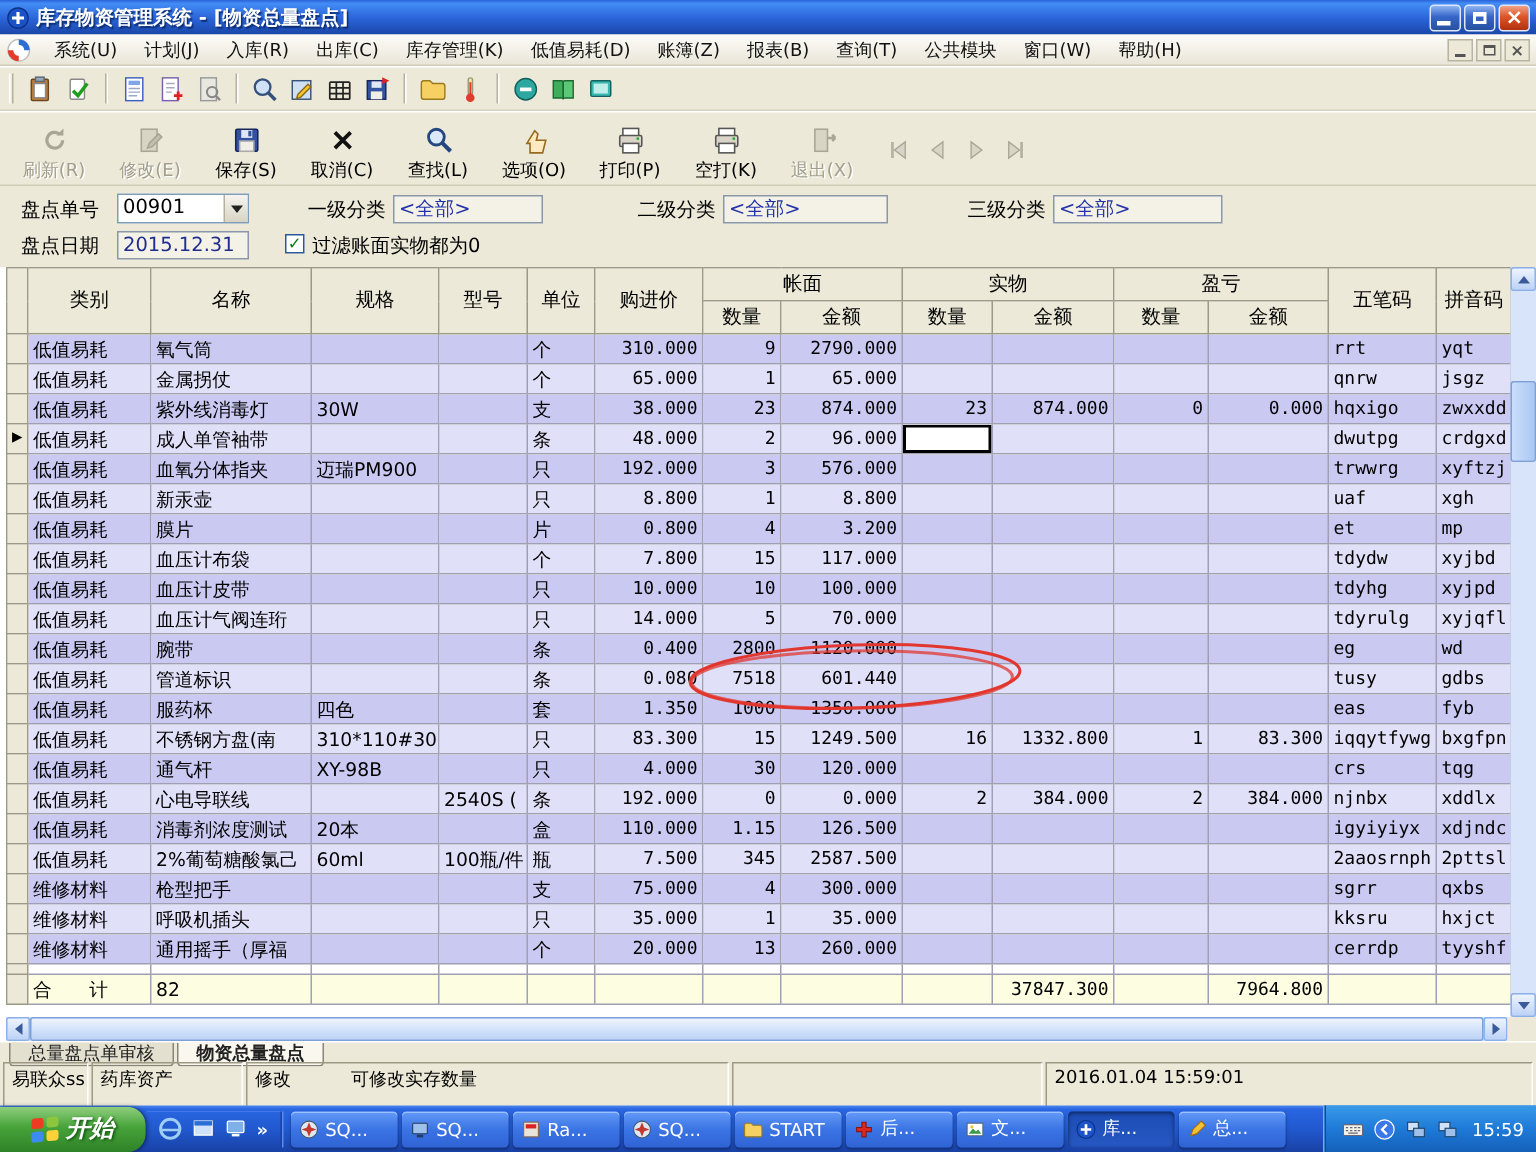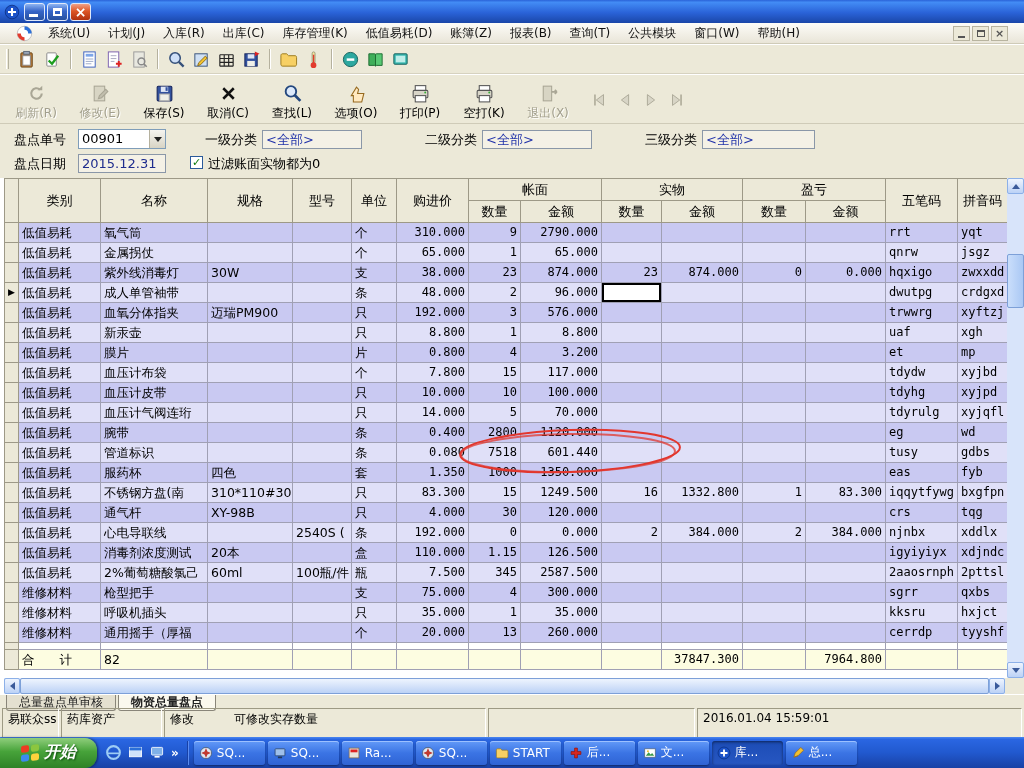--- a/index.html
+++ b/index.html
@@ -17,21 +17,21 @@
   .app-ico{width:16px;height:16px;display:inline-block;margin-right:4px;flex:0 0 auto;}
   .title{color:#fff;font-weight:bold;font-size:13px;text-shadow:1px 1px 1px #0a2a6a;flex:1;white-space:nowrap;overflow:hidden;}
   .winbtns{display:flex;gap:2px;}
   .wb{width:21px;height:18px;border-radius:3px;border:1px solid #dfe8fa;background:linear-gradient(180deg,#8db4f2,#3665c8 45%,#27509e);display:flex;align-items:center;justify-content:center;position:relative;}
   .wb.close{background:linear-gradient(180deg,#f0a086,#dd5526 45%,#b03110);}
   .g-min{position:absolute;left:4px;bottom:3px;width:9px;height:3px;background:#fff;}
   .g-res{width:9px;height:8px;border:2px solid #fff;border-top-width:3px;}
   .g-x{color:#fff;font-weight:bold;font-size:14px;line-height:14px;font-family:"DejaVu Sans",sans-serif;}
 
   
-  .menubar{top:23px;height:21px;background:linear-gradient(#fdfcf8,#e9e5d8);border-bottom:1px solid #cfcbb8;display:flex;align-items:center;padding:0 16px;}
+  .menubar{top:23px;height:21px;background:linear-gradient(#fdfcf8,#e9e5d8);border-bottom:1px solid #cfcbb8;display:flex;align-items:center;padding:0 4px;}
   .logo{width:17px;height:17px;margin-right:6px;flex:0 0 auto;}
   .menu-items{display:flex;flex:1;}
   .menu-item{padding:2px 9px;color:#111;cursor:default;white-space:nowrap;}
   .mdi-btns{display:flex;gap:2px;margin-left:auto;}
   .mdib{width:17px;height:15px;background:var(--face);border:1px solid #b8b4a0;display:flex;align-items:center;justify-content:center;color:#555;}
   .gm-min{width:7px;height:2px;background:#555;margin-top:7px;}
   .gm-res{width:8px;height:7px;border:1px solid #555;border-top-width:2px;}
   .gm-x{font-size:11px;font-weight:bold;line-height:11px;color:#555;}
 
   
@@ -118,20 +118,21 @@
 
 <div class="screen">
 
   <div class="band titlebar">
     <span class="app-ico icon">
         <svg width="16" height="16" viewBox="0 0 20 20">
           <circle cx="10" cy="10" r="8.5" fill="#1b52c8" stroke="#0c2f80"></circle>
           <path d="M10 5v10M5 10h10" stroke="#fff" stroke-width="2.6"></path>
         </svg>
       </span>
+    <span class="title">库存物资管理系统 - [物资总量盘点]</span>
     <span class="winbtns">
       <span class="wb">
           <span class="g-min"></span>
         </span>
       <span class="wb">
           <span class="g-res"></span>
         </span>
       <span class="wb close">
           <span class="g-x">×</span>
         </span>
@@ -994,15 +995,42 @@
         <span class="tkb">
           <span class="icon">
             <svg width="14" height="14" viewBox="0 0 20 20">
               <path d="M4 16l2-6 8-8 4 4-8 8z" fill="#f2c030" stroke="#96691e"></path>
               <path d="M4 16l6-2" stroke="#96691e"></path>
             </svg>
           </span>
           <span>总...</span>
         </span>
       </div>
+    <div class="tray">
+      <span class="icon">
+          <svg width="16" height="16" viewBox="0 0 20 20">
+            <rect x="2" y="6" width="16" height="9" rx="1" fill="#f2f2ea" stroke="#667"></rect>
+            <path d="M4 8.5h2M7.5 8.5h2M11 8.5h2M14 8.5h2M4 11h2M7.5 11h2M11 11h2M14 11h2M6 13h8" stroke="#667"></path>
+          </svg>
+        </span>
+        <span class="icon">
+          <svg width="16" height="16" viewBox="0 0 20 20">
+            <circle cx="10" cy="10" r="8" fill="#3b78e8" stroke="#fff"></circle>
+            <path d="M12 6l-4 4 4 4" stroke="#fff" stroke-width="2" fill="none"></path>
+          </svg>
+        </span>
+        <span class="icon">
+          <svg width="16" height="16" viewBox="0 0 20 20">
+            <rect x="3" y="4" width="9" height="7" fill="#cfe2fa" stroke="#234a70"></rect>
+            <rect x="8" y="9" width="9" height="7" fill="#9fc0ea" stroke="#234a70"></rect>
+          </svg>
+        </span>
+        <span class="icon">
+          <svg width="16" height="16" viewBox="0 0 20 20">
+            <rect x="3" y="4" width="9" height="7" fill="#cfe2fa" stroke="#234a70"></rect>
+            <rect x="8" y="9" width="9" height="7" fill="#9fc0ea" stroke="#234a70"></rect>
+          </svg>
+        </span>
+        <span class="time">15:59</span>
+    </div>
   </div>
 
 </div>
 
 </body></html>

